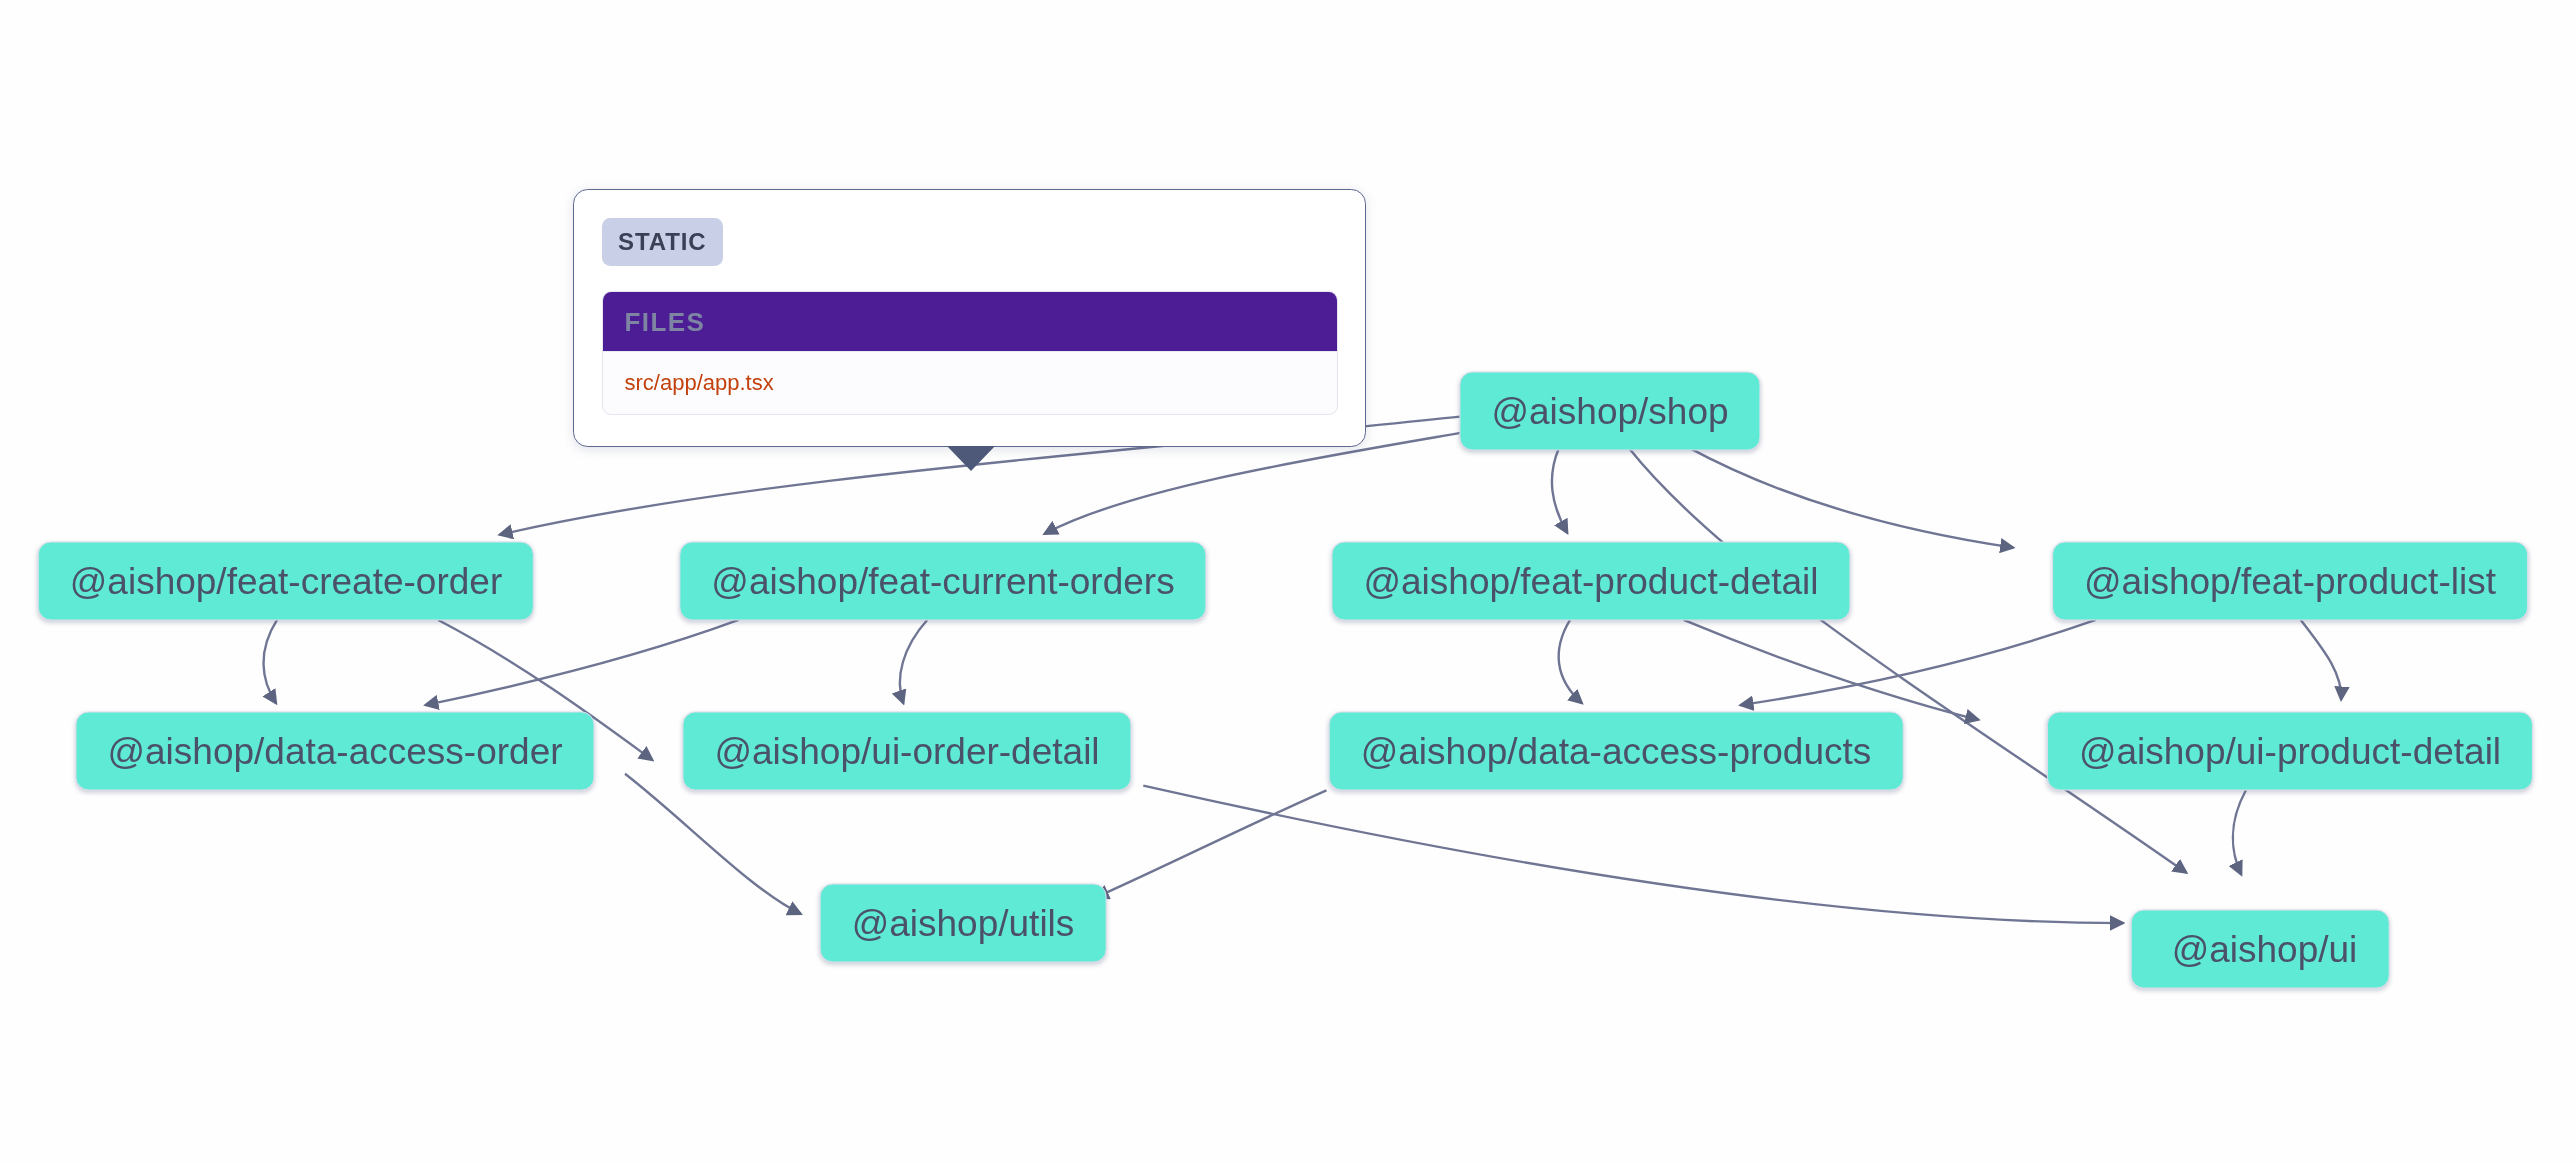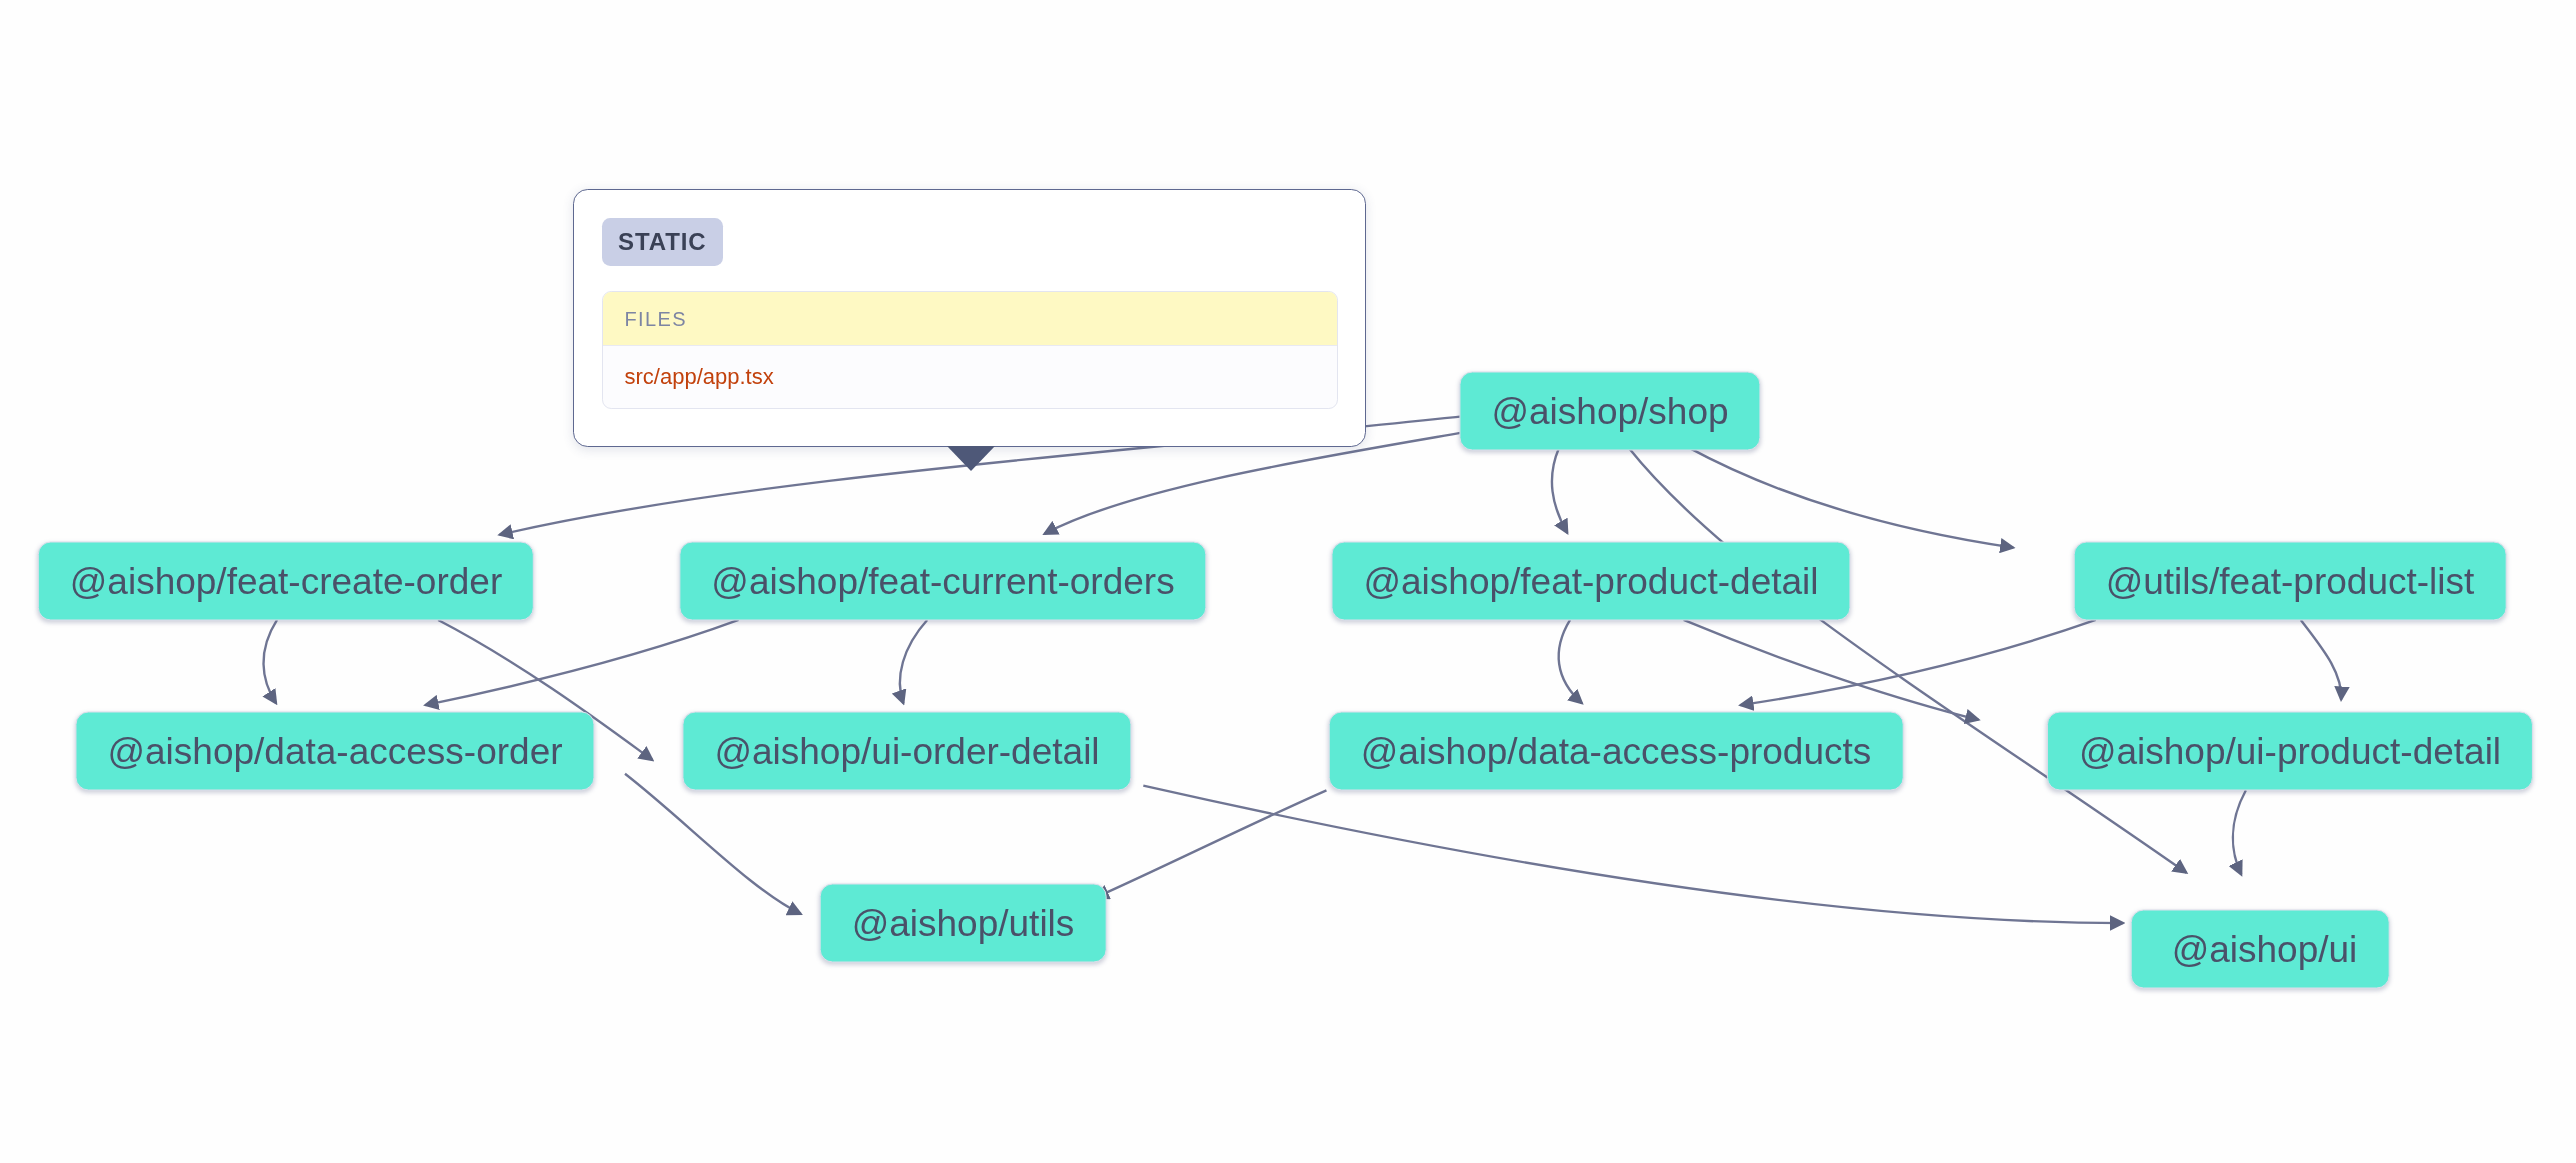--- a/index.html
+++ b/index.html
@@ -53,23 +53,23 @@
     font-size:26px;color:#23283c;white-space:nowrap;
   }
   #tooltip .files-box{
     margin:3.7px 27.5px 0 27.5px;
     border:1.8px solid #e3e5f0;
     border-radius:9.2px;
     overflow:hidden;
     background:#fcfcfe;
   }
   #tooltip .files-header{
-    background:#fef9c3;
+    background:#4c1d95;
     color:#7d85a3;
-    font-size:20px;font-weight:normal;letter-spacing:1.4px;
+    font-size:26px;font-weight:bold;letter-spacing:1.4px;
     padding:16.5px 22px;
     border-bottom:1.8px solid #e9eaf2;
     line-height:1;
   }
   #tooltip .file-row{
     padding:20px 22px;
     font-size:22px;color:#c2410c;line-height:1;
   }
   #tooltip-caret{
     position:absolute;z-index:4;
@@ -110,21 +110,21 @@
         <path d="M 1248 858 C 1620 942, 2010 1008, 2318 1008" class="edge" marker-end="url(#arrow)"></path>
         <path d="M 2452 863 C 2432 900, 2436 932, 2447 955" class="edge" marker-end="url(#arrow)"></path>
       </g>
   </svg>
 
   <div id="nodes">
       <div class="node" style="left: 1610px; top: 411px;">@aishop/shop</div>
       <div class="node" style="left: 286px; top: 581px;">@aishop/feat-create-order</div>
       <div class="node" style="left: 943px; top: 581px;">@aishop/feat-current-orders</div>
       <div class="node" style="left: 1591px; top: 581px;">@aishop/feat-product-detail</div>
-      <div class="node" style="left: 2290px; top: 581px;">@utils/feat-product-list</div>
+      <div class="node" style="left: 2290px; top: 581px;">@aishop/feat-product-list</div>
       <div class="node" style="left: 335px; top: 751px;">@aishop/data-access-order</div>
       <div class="node" style="left: 907px; top: 751px;">@aishop/ui-order-detail</div>
       <div class="node" style="left: 1616px; top: 751px;">@aishop/data-access-products</div>
       <div class="node" style="left: 2290px; top: 751px;">@aishop/ui-product-detail</div>
       <div class="node" style="left: 963px; top: 923px;">@aishop/utils</div>
       <div class="node" style="left: 2260px; top: 949px; padding-left: 40px;">@aishop/ui</div>
     </div>
 
   <div id="tooltip">
     <div class="row1">

